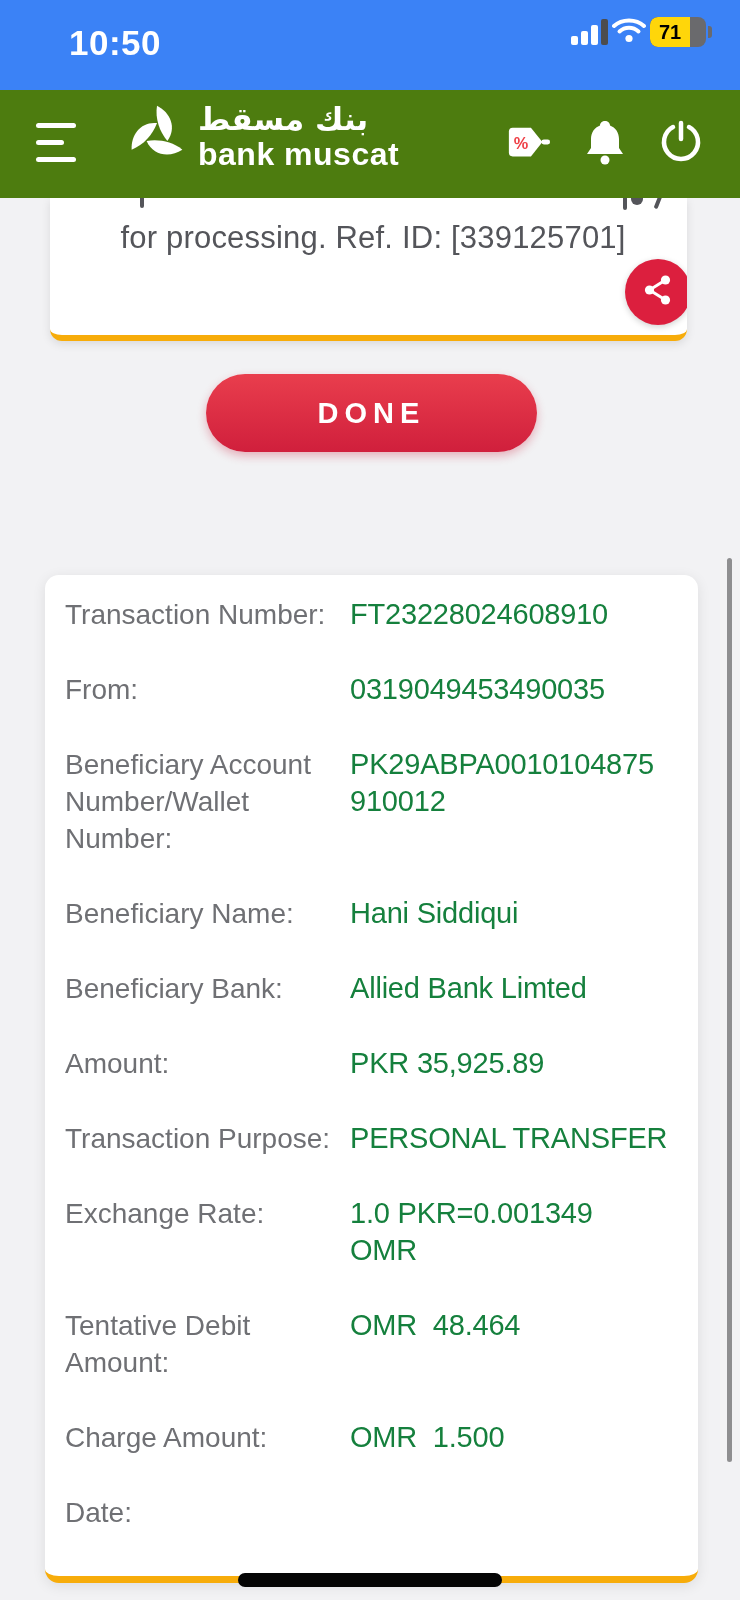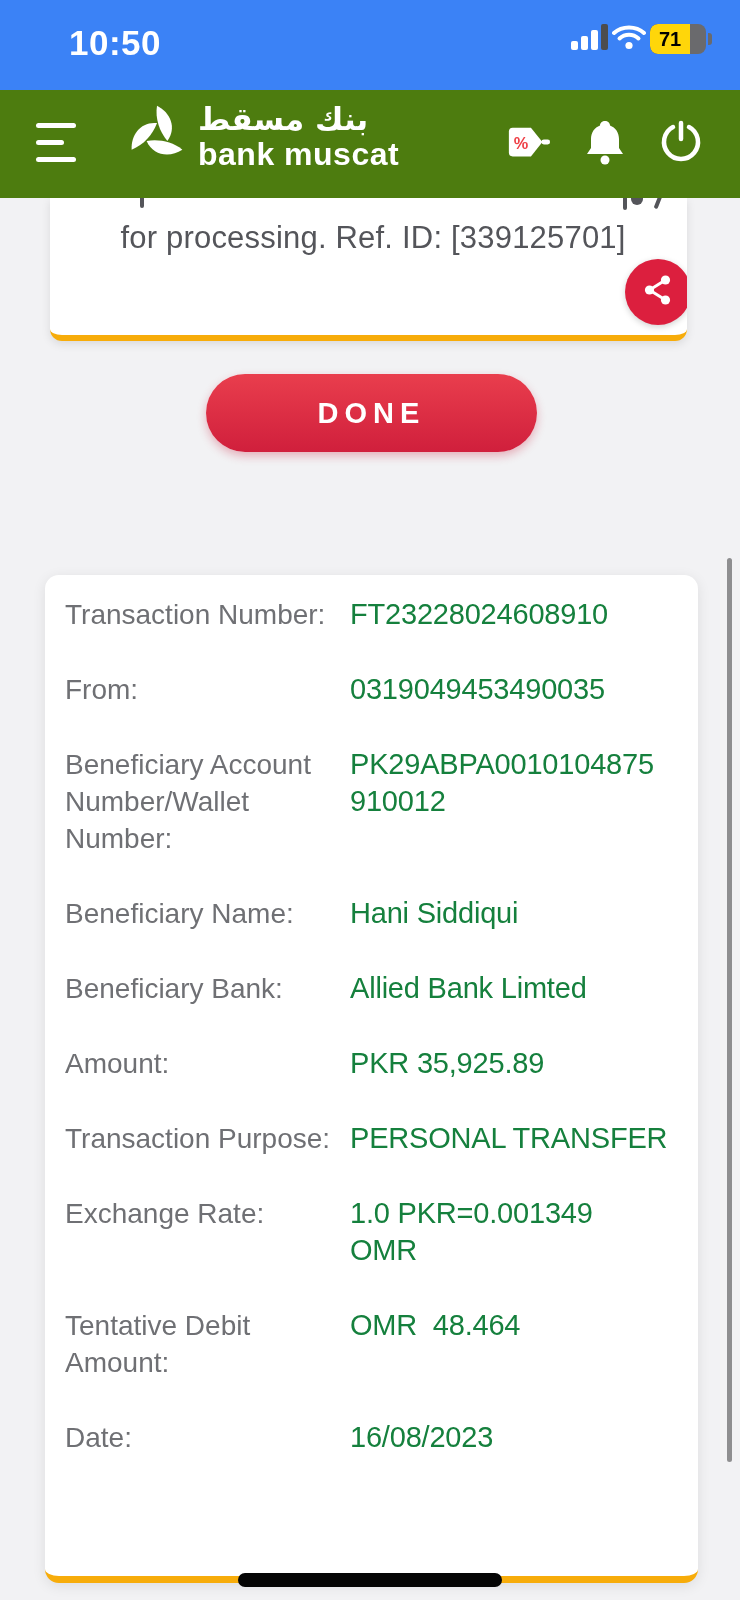--- a/index.html
+++ b/index.html
@@ -3,21 +3,21 @@
 <meta charset="utf-8">
 <style>
   * { margin:0; padding:0; box-sizing:border-box; }
   html,body { width:740px; height:1600px; }
   body { font-family:"Liberation Sans", sans-serif; background:#f2f2f4; overflow:hidden; }
   .screen { position:relative; width:740px; height:1600px; background:#f2f2f4; overflow:hidden; }
 
   
   .status-bar { position:absolute; left:0; top:0; width:740px; height:90px; background:#3b82f6; z-index:30; }
   .sb-time { position:absolute; left:69px; top:23px; color:#fff; font-size:35px; font-weight:700; letter-spacing:0.5px; }
-  .sb-right { position:absolute; right:28px; top:24px; display:flex; gap:4px; height:40px; }
+  .sb-right { position:absolute; right:28px; top:12px; display:flex; align-items:center; gap:4px; height:40px; }
   .sig { display:flex; align-items:flex-end; gap:3px; height:26px; }
   .sig span { width:7px; border-radius:2px; background:#fff; }
   .sig .s1{height:9px;} .sig .s2{height:14px;} .sig .s3{height:20px;} .sig .s4{height:26px; background:#4c4c4e;}
   .batt { position:relative; width:62px; height:30px; display:flex; align-items:center; }
   .batt-body { position:relative; width:56px; height:30px; border-radius:8px; background:#6a6a6d; overflow:hidden; }
   .batt-fill { position:absolute; left:0; top:0; height:100%; background:#ffd60a; border-radius:8px 0 0 8px; }
   .batt-pct { position:absolute; left:0; top:0; width:40px; height:30px; display:flex; align-items:center; justify-content:center; color:#000; font-size:20px; font-weight:700; z-index:2; }
   .batt-tip { width:4px; height:12px; background:#6a6a6d; border-radius:0 3px 3px 0; margin-left:2px; }
 
   
@@ -204,22 +204,25 @@
       <div class="row-label">Exchange Rate:</div>
       <div class="row-value">1.0 PKR=0.001349
 OMR</div>
     </div>
         <div class="detail-row">
       <div class="row-label">Tentative Debit
 Amount:</div>
       <div class="row-value">OMR  48.464</div>
     </div>
         <div class="detail-row">
+      <div class="row-label">Charge Amount:</div>
+      <div class="row-value">OMR  1.500</div>
+    </div>
+        <div class="detail-row">
       <div class="row-label">Date:</div>
-      <div class="row-value">16/08/2023</div>
     </div>
       </div>
   </div>
 
   <div class="scrollbar"></div>
 
   <div class="home-indicator"></div>
 
 </div>
 

